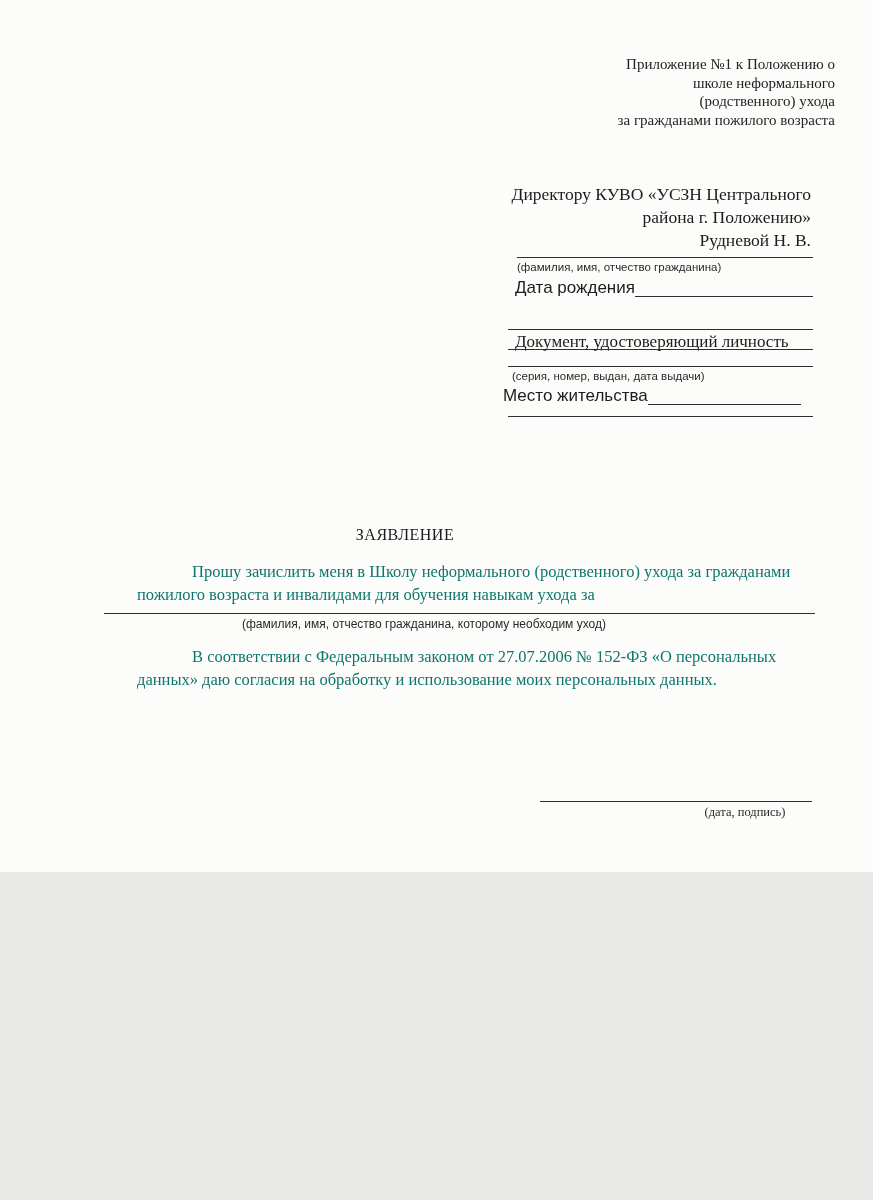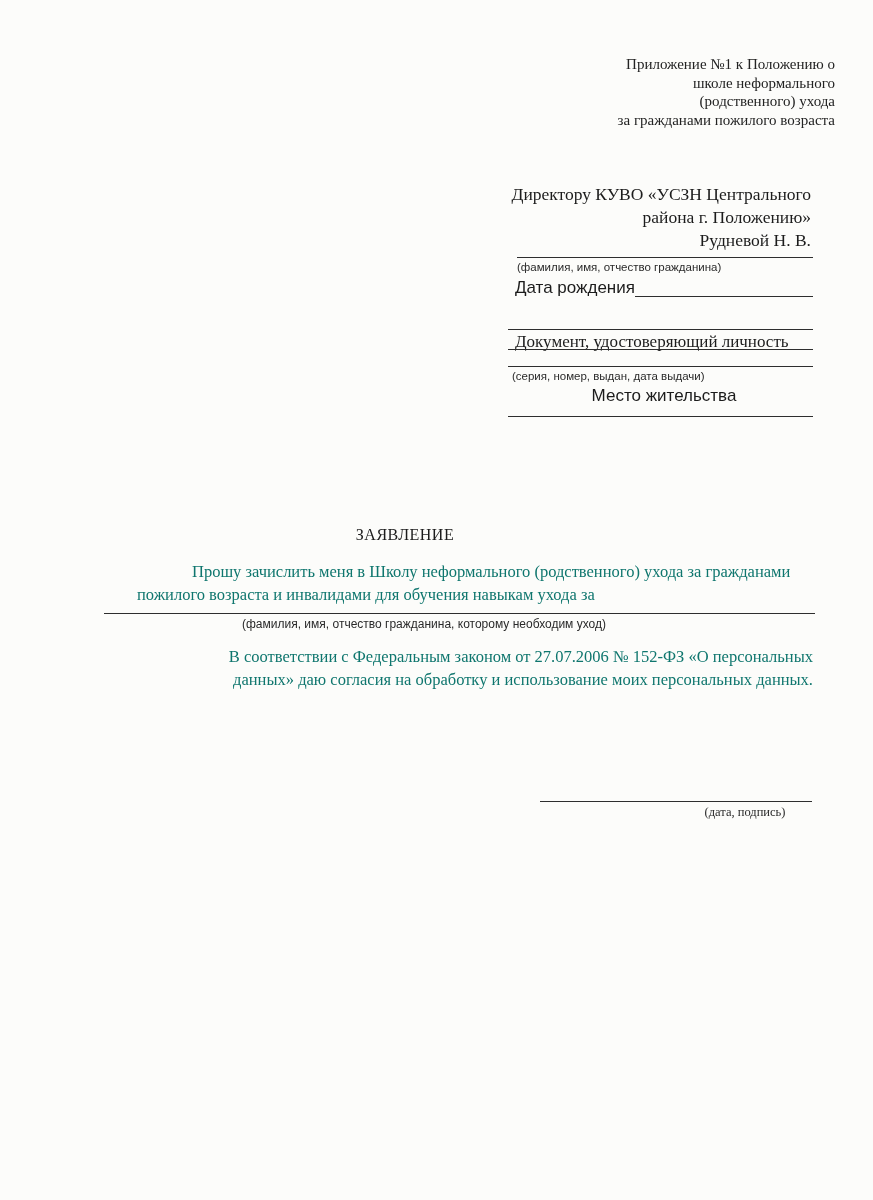--- a/index.html
+++ b/index.html
@@ -1,20 +1,20 @@
 <!DOCTYPE html>
 <html><head>
 <meta charset="utf-8">
 <style>
   * { margin: 0; padding: 0; box-sizing: border-box; }
   html, body { background: #e8e8e6; }
   .page {
     position: relative;
     width: 873px;
-    height: 1200px;
+    height: 872px;
     margin: 0 auto;
     background: #fcfcfa;
     color: #1f1f1f;
     font-family: "Liberation Serif", serif;
     overflow: hidden;
   }
   .abs { position: absolute; }
 
   
   .header-note {
@@ -77,21 +77,21 @@
   }
   .para {
     left: 137px; width: 676px;
     font-size: 16.5px;
     line-height: 23px;
     text-indent: 55px;
     text-align: left;
     color: #0f766e;
   }
   .para-request { top: 560px; }
-  .para-consent { top: 645px; text-align: right; }
+  .para-consent { top: 645px; }
 
   .mid-caption {
     top: 617px; left: 104px; width: 640px;
     text-align: center;
     font-family: "Liberation Sans", sans-serif;
     font-size: 12px;
     color: #2a2a2a;
   }
 
   .sig-caption {
@@ -127,21 +127,21 @@
     <span class="fill"></span>
   </div>
 
   <div class="abs field-label-plain" style="top:300px; left:515px;">Документ, удостоверяющий личность</div>
 
   <div class="abs rule" style="top:329px; left:508px; width:305px;"></div>
   <div class="abs rule" style="top:349px; left:508px; width:305px;"></div>
   <div class="abs rule" style="top:366px; left:508px; width:305px;"></div>
   <div class="abs caption" style="top:370px; left:512px;">(серия, номер, выдан, дата выдачи)</div>
 
-  <div class="abs field-row" style="top:386px; left:515px; width:298px;flex-direction:column;">
+  <div class="abs field-row" style="top:386px; left:503px; width:298px;">
     <span>Место жительства</span>
     <span class="fill"></span>
   </div>
   <div class="abs rule" style="top:416px; left:508px; width:305px;"></div>
 
 
   <div class="abs statement-title">ЗАЯВЛЕНИЕ</div>
 
   <div class="abs para para-request">Прошу зачислить меня в Школу неформального (родственного) ухода за гражданами пожилого возраста и инвалидами для обучения навыкам ухода за</div>
 

